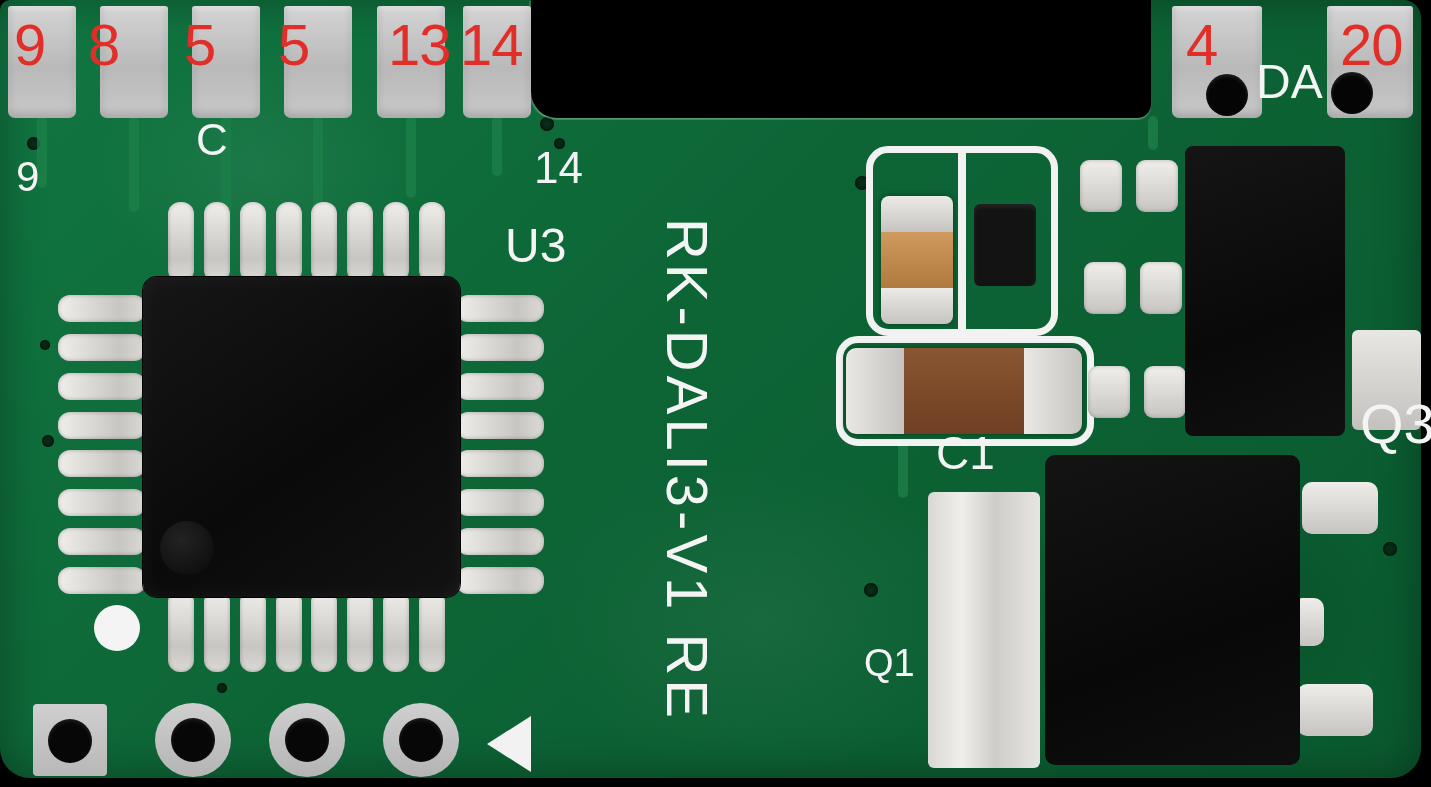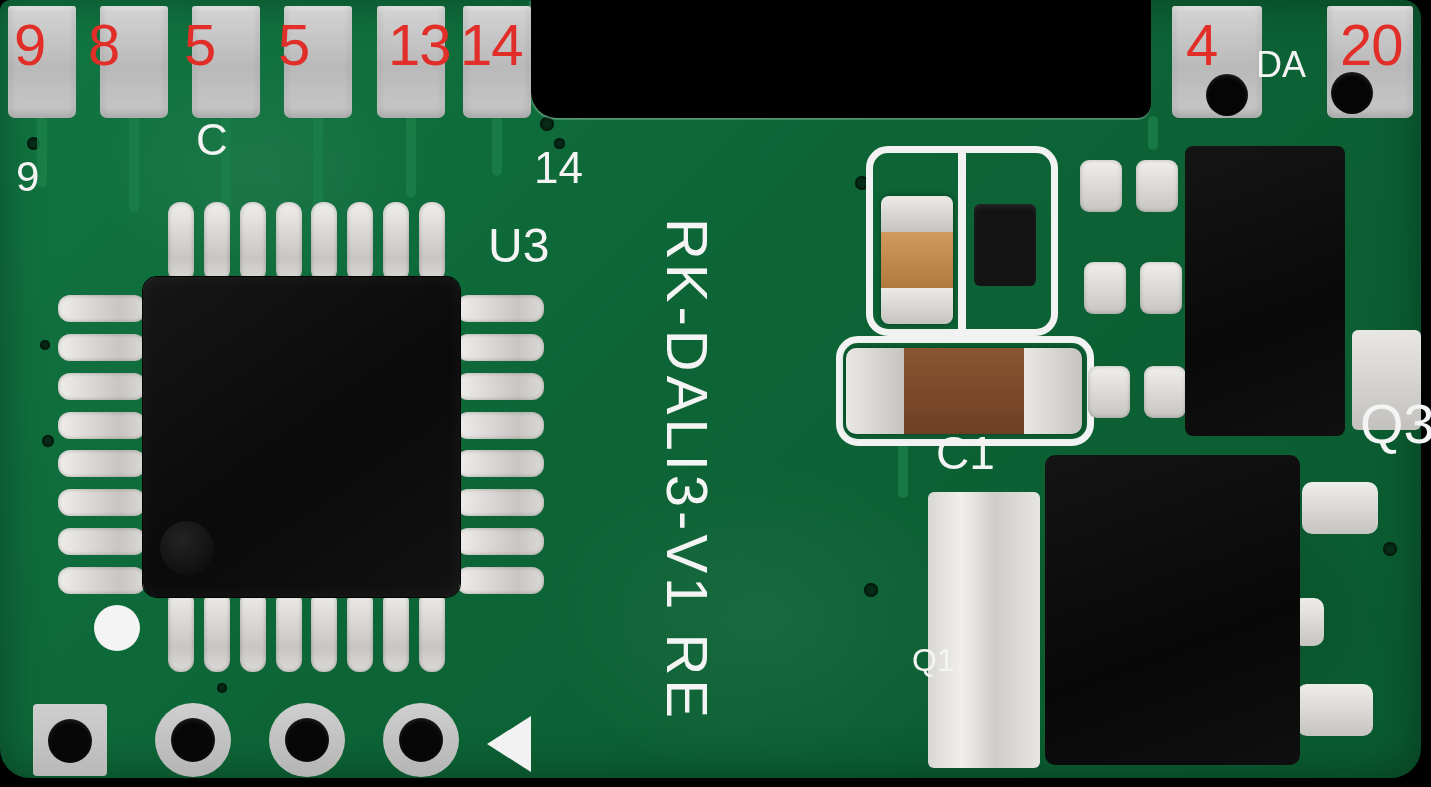--- a/index.html
+++ b/index.html
@@ -121,25 +121,25 @@
     <div class="pin-num" style="left:184px">5</div>
     <div class="pin-num" style="left:278px">5</div>
     <div class="pin-num" style="left:388px">13</div>
     <div class="pin-num" style="left:460px">14</div>
     <div class="pin-num" style="left:1186px">4</div>
     <div class="pin-num" style="left:1340px">20</div>
 
     <div class="silk" style="left:196px; top:118px; font-size:44px">C</div>
     <div class="silk" style="left:16px;  top:156px; font-size:42px">9</div>
     <div class="silk" style="left:534px; top:146px; font-size:44px">14</div>
-    <div class="silk" style="left:488px; top:222px; font-size:48px">U3</div>
-    <div class="silk" style="left:1256px; top:47px; font-size:36px">DA</div>
+    <div class="silk" style="left:505px; top:222px; font-size:48px">U3</div>
+    <div class="silk" style="left:1256px; top:58px; font-size:48px">DA</div>
     <div class="silk" style="left:936px; top:430px; font-size:46px">C1</div>
     <div class="silk" style="left:1360px; top:396px; font-size:56px">Q3</div>
-    <div class="silk" style="left:912px; top:644px; font-size:32px">Q1</div>
+    <div class="silk" style="left:864px; top:644px; font-size:38px">Q1</div>
     <div class="silk-vertical">RK-DALI3-V1 RE</div>
 
     <div class="qfp-body"></div>
     <div class="qfp-dimple"></div>
     <div class="silk-dot"></div>
 
     <div class="th-square"></div>
     <div class="th-round" style="left:155px"></div>
     <div class="th-round" style="left:269px"></div>
     <div class="th-round" style="left:383px"></div>

